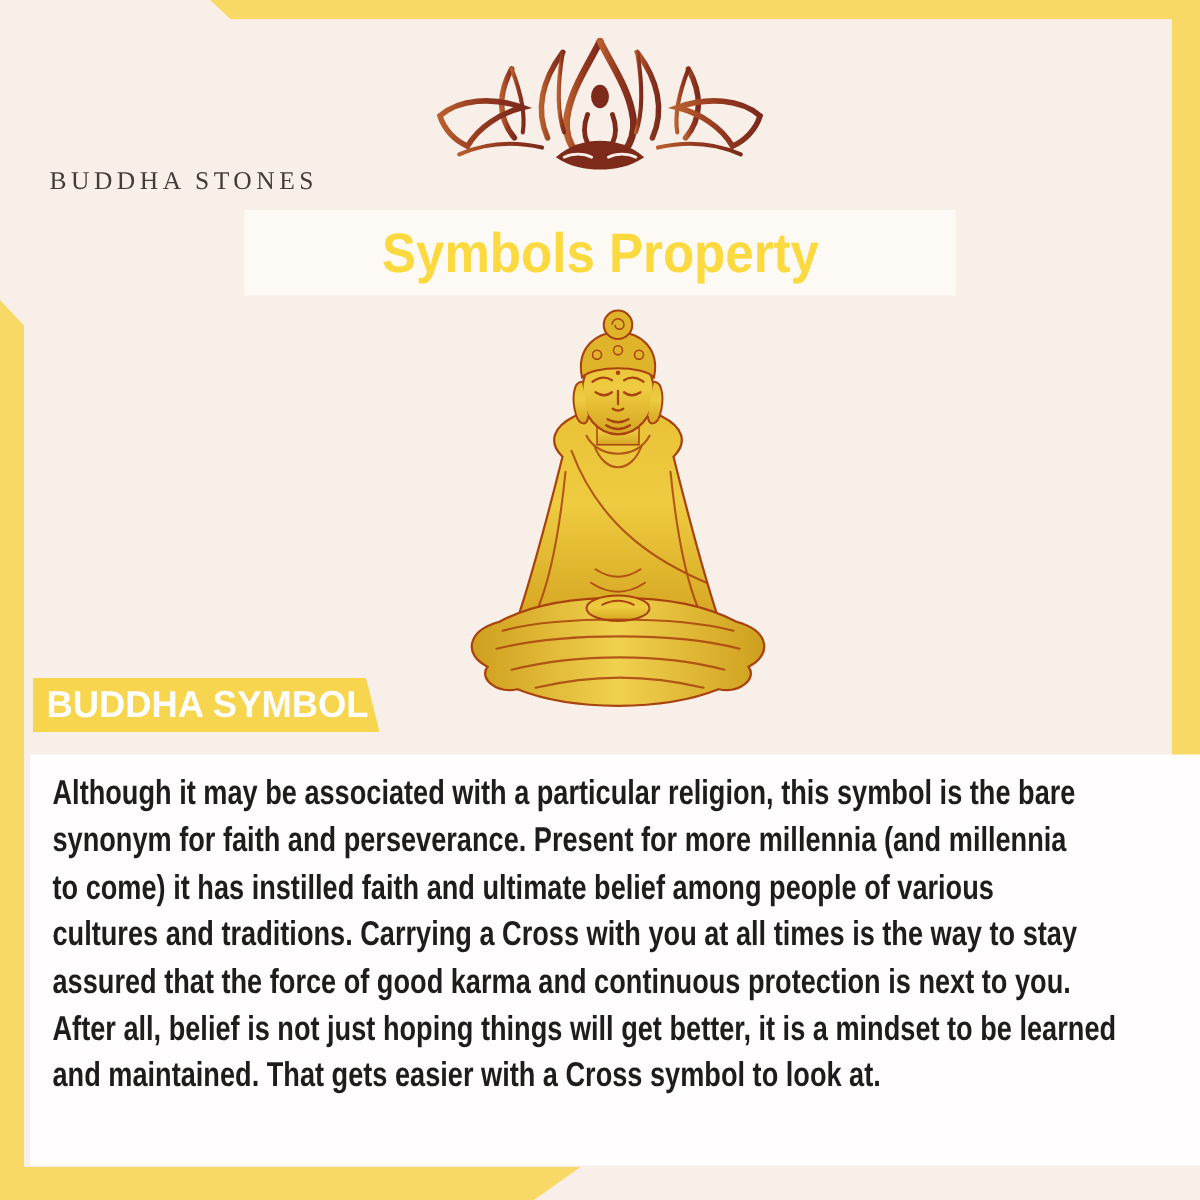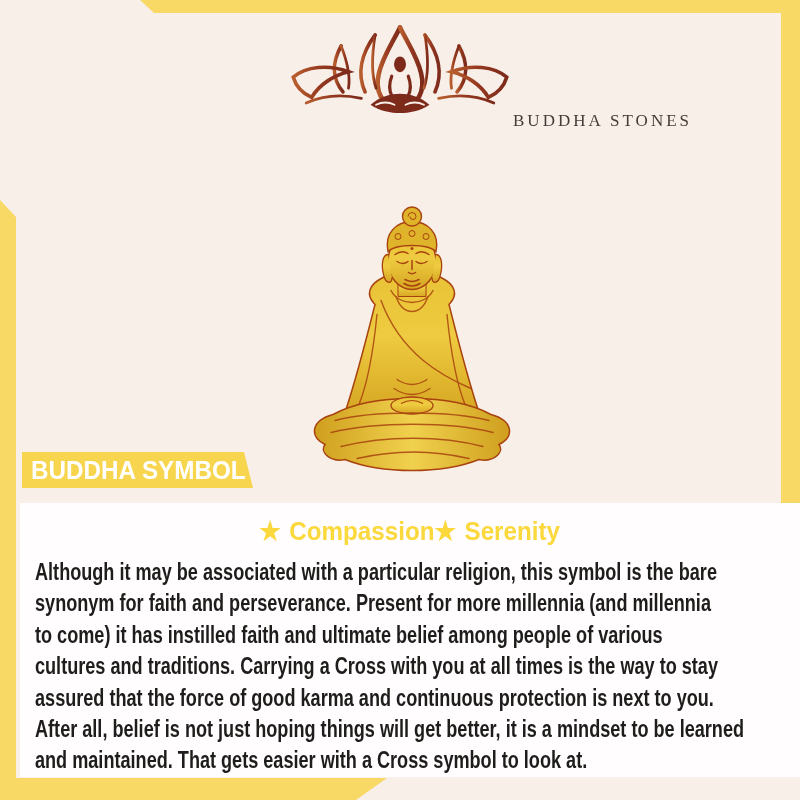--- a/index.html
+++ b/index.html
@@ -14,23 +14,23 @@
                  clip-path:polygon(0 0, 19px 0, 19px 585px, 0 555px); }
   .band-left   { left:0; top:200px; width:16px; height:600px;
                  clip-path:polygon(0 0, 16px 17px, 16px 600px, 0 600px); }
   .band-bottom { left:0; top:778px; width:387px; height:22px;
                  clip-path:polygon(0 0, 387px 0, 356px 22px, 0 22px); }
 
   .logo-wrap { position:absolute; left:0; top:22px; width:800px; text-align:center; }
   .logo-svg { width:246px; height:92px; }
 
   .brand-name {
-    position:absolute; left:0; top:111px; width:692px; text-align:right;
+    position:absolute; left:0; top:111px; width:692px; text-align:left;
     font-family:"Liberation Serif", serif; font-size:17px; letter-spacing:3px;
-    color:#443c38; font-weight:500;
+    color:#443c38; font-weight:500;padding-left:33px;
   }
 
   .title-banner {
     position:absolute; left:163px; top:140px; width:474px; height:57px;
     background:#fdfaf6; display:flex; align-items:center; justify-content:center;
   }
   .title-text {
     font-size:37px; font-weight:bold; color:#fbd93f;
     transform:scaleX(.92); white-space:nowrap;
   }
@@ -109,20 +109,23 @@
         <path d="M139,59 C142,67 142,74 139,80"></path>
         <path d="M98,90 C108,81 120,78 130,78 C140,78 152,81 162,90 C152,97 140,99 130,99 C120,99 108,97 98,90 Z" fill="#7e2a1a" stroke="none"></path>
         <path d="M104,90 C110,87 118,87 124,90" stroke="#f8efe9" stroke-width="2"></path>
         <path d="M136,90 C142,87 150,87 156,90" stroke="#f8efe9" stroke-width="2"></path>
       </g>
     </svg>
   </div>
 
   <div class="brand-name">BUDDHA STONES</div>
 
+  <div class="title-banner">
+    <div class="title-text">Symbols Property</div>
+  </div>
 
   <div class="statue-wrap">
     <svg class="statue-svg" viewBox="0 0 222 281">
       <defs>
         <linearGradient id="gold" x1="0" y1="0" x2="0" y2="1">
           <stop offset="0" stop-color="#e9c236"></stop>
           <stop offset="0.45" stop-color="#eecb40"></stop>
           <stop offset="1" stop-color="#d6a622"></stop>
         </linearGradient>
         <linearGradient id="gold2" x1="0" y1="0" x2="1" y2="0">
@@ -181,25 +184,20 @@
         <path d="M56,254 C95,245 130,245 168,254"></path>
       </g>
     </svg>
   </div>
 
   <div class="ribbon">
     <div class="ribbon-text">BUDDHA SYMBOL</div>
   </div>
 
   <div class="content">
-    <div class="stars-line">
-      <span class="stars-inner">
-        <span class="star-icon first">★</span><span class="star-label">Compassion</span><span class="star-icon">★</span><span class="star-label second">Serenity</span>
-      </span>
-    </div>
     <div class="paragraph">
       <div class="line">Although it may be associated with a particular religion, this symbol is the bare</div>
       <div class="line">synonym for faith and perseverance. Present for more millennia (and millennia</div>
       <div class="line">to come) it has instilled faith and ultimate belief among people of various</div>
       <div class="line">cultures and traditions. Carrying a Cross with you at all times is the way to stay</div>
       <div class="line">assured that the force of good karma and continuous protection is next to you.</div>
       <div class="line">After all, belief is not just hoping things will get better, it is a mindset to be learned</div>
       <div class="line">and maintained. That gets easier with a Cross symbol to look at.</div>
     </div>
   </div>

